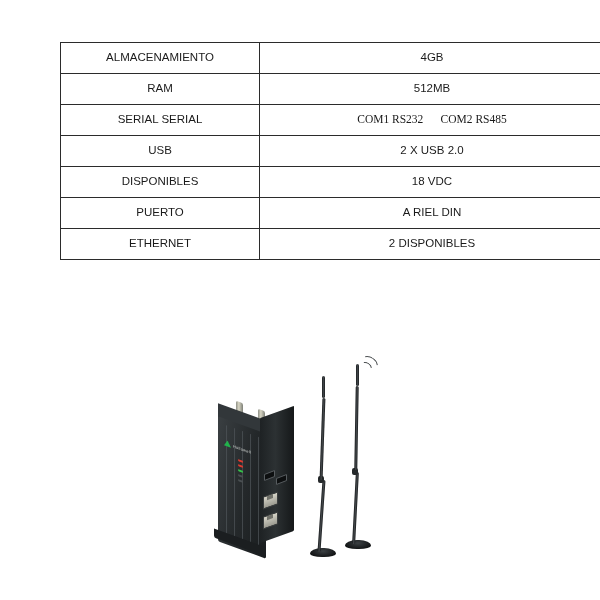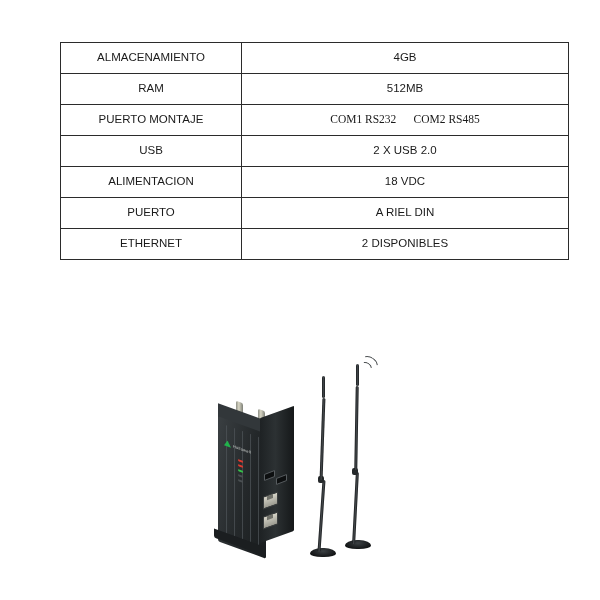--- a/index.html
+++ b/index.html
@@ -22,21 +22,21 @@
     width: 490px;
     border-collapse: collapse;
     table-layout: fixed;
   }
   .spec-table td {
     border: 1px solid #2b2b2b;
     height: 30px;
     font-size: 11.5px;
     text-align: center;
     vertical-align: middle;
-    padding: 0 4px;
+    padding: 0 13px;
     line-height: 1.2;
   }
   .spec-table td.label-cell {
     width: 172px;
   }
   .spec-table td.value-cell {
     width: 318px;
   }
   .serial-values {
     display: inline-block;
@@ -241,31 +241,31 @@
   <tbody>
     <tr>
       <td class="label-cell">ALMACENAMIENTO</td>
       <td class="value-cell">4GB</td>
     </tr>
     <tr>
       <td class="label-cell">RAM</td>
       <td class="value-cell">512MB</td>
     </tr>
     <tr>
-      <td class="label-cell">PUERTO MONTAJE</td>
+      <td class="label-cell">SERIAL SERIAL</td>
       <td class="value-cell">
         <span class="serial-values">COM1 RS232      COM2 RS485</span>
       </td>
     </tr>
     <tr>
       <td class="label-cell">USB</td>
       <td class="value-cell">2 X USB 2.0</td>
     </tr>
     <tr>
-      <td class="label-cell">ALIMENTACION</td>
+      <td class="label-cell">DISPONIBLES</td>
       <td class="value-cell">18 VDC</td>
     </tr>
     <tr>
       <td class="label-cell">PUERTO</td>
       <td class="value-cell">A RIEL DIN</td>
     </tr>
     <tr>
       <td class="label-cell">ETHERNET</td>
       <td class="value-cell">2 DISPONIBLES</td>
     </tr>

